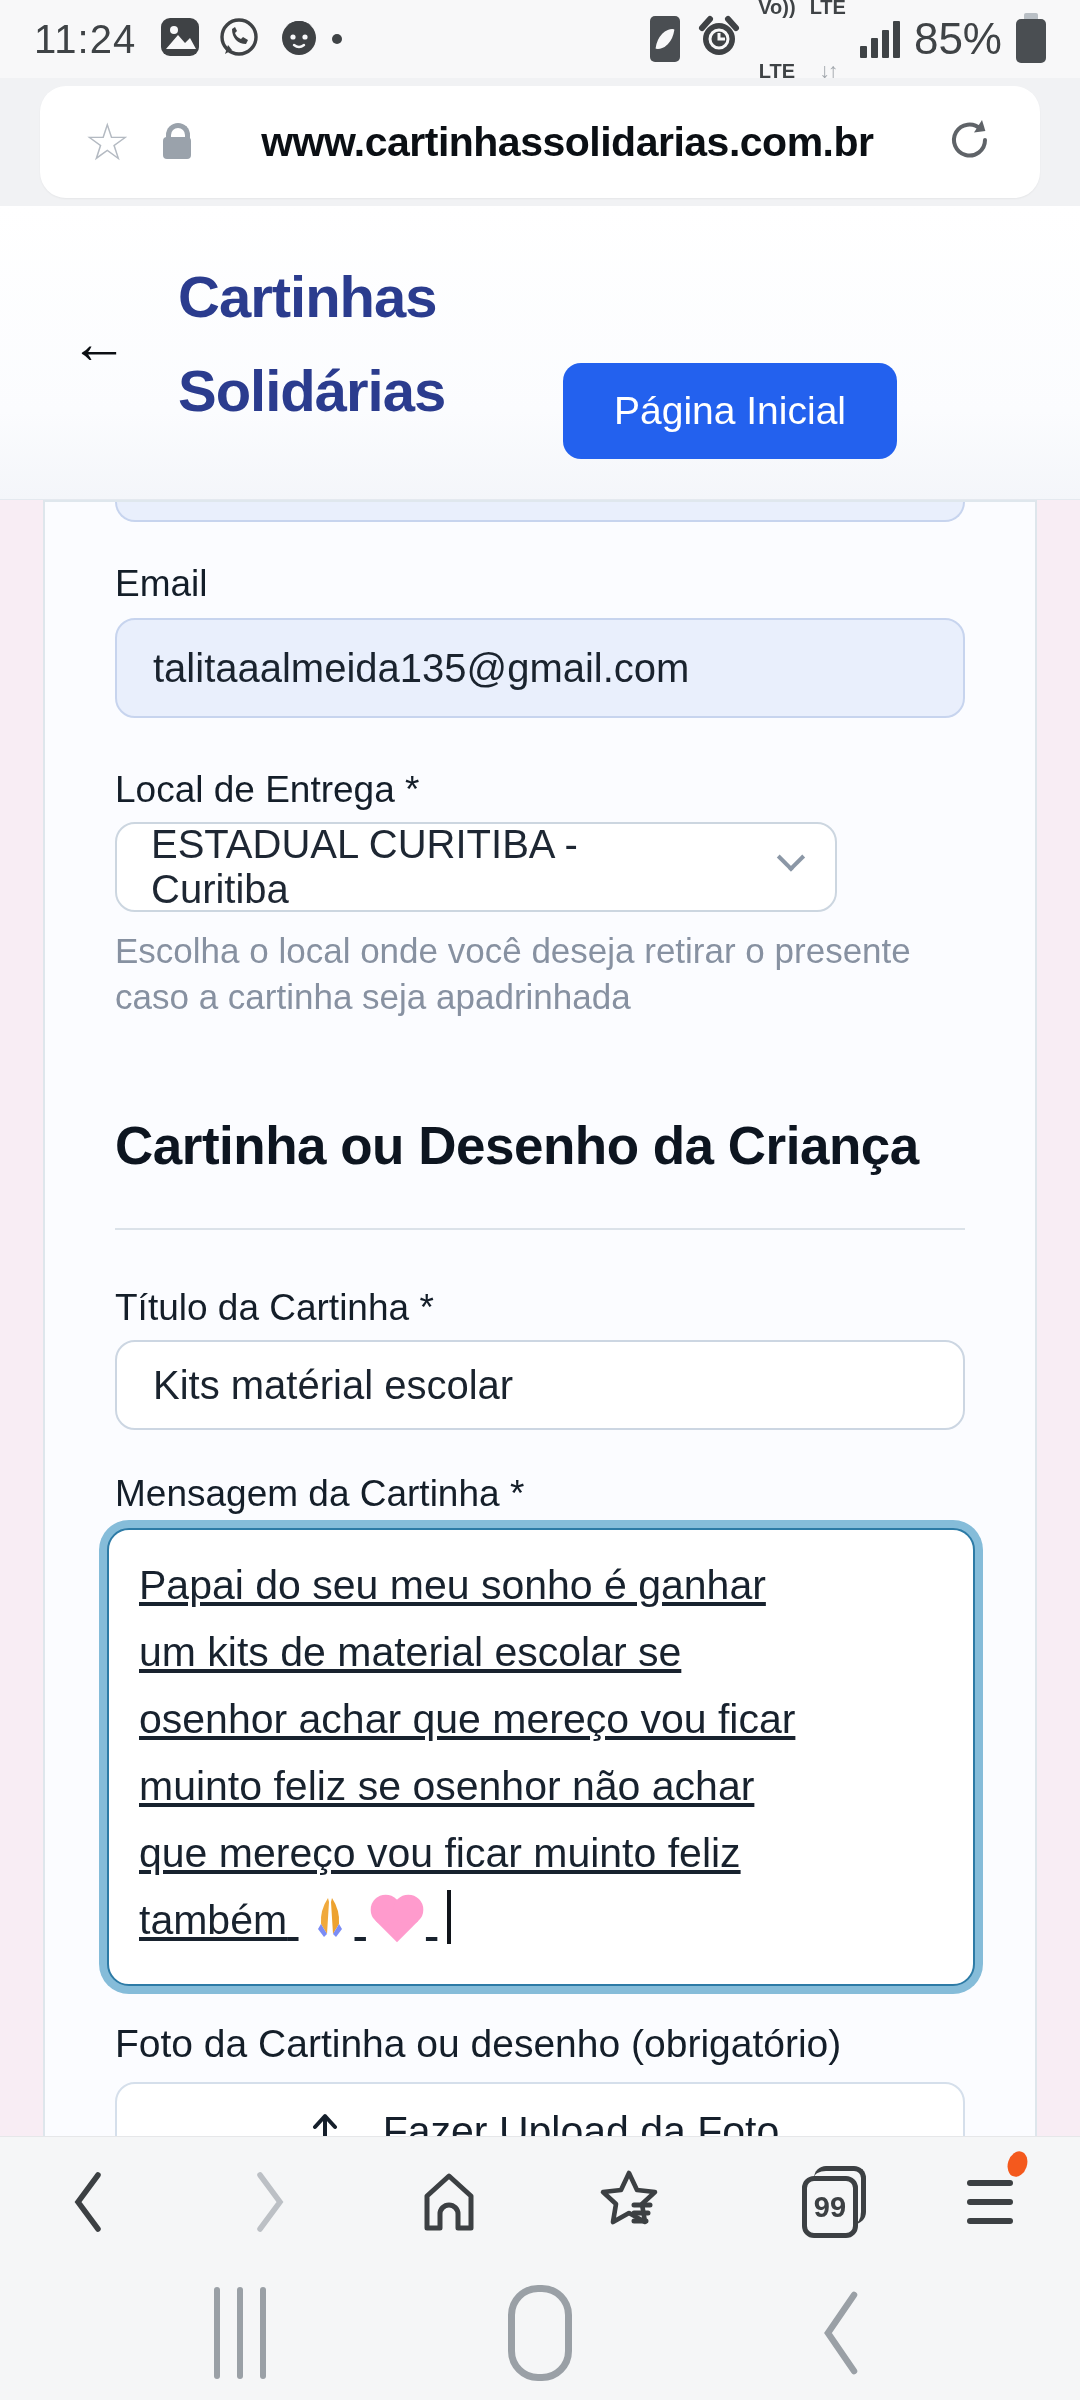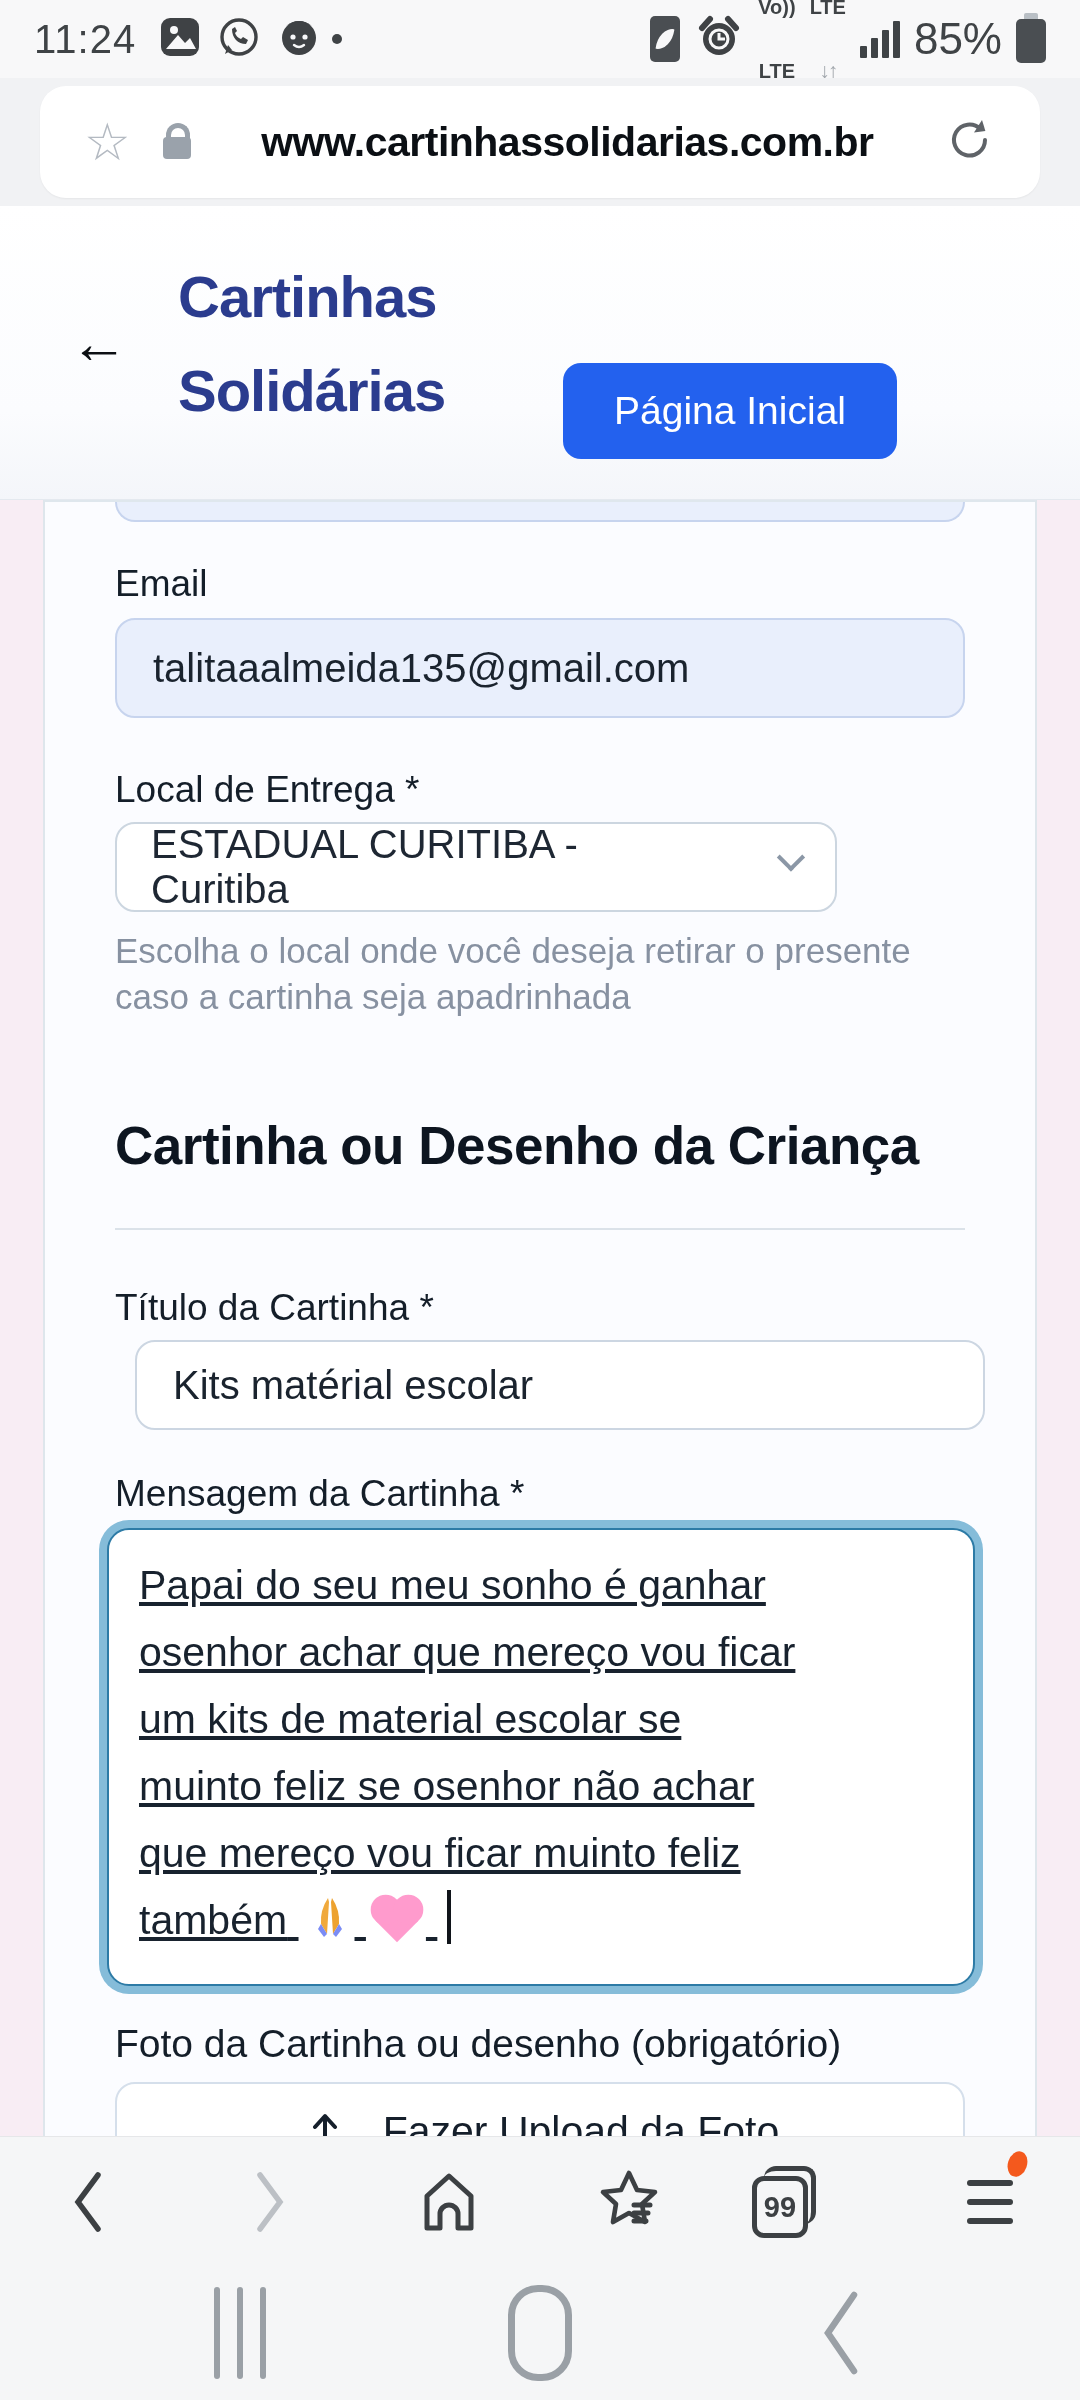--- a/index.html
+++ b/index.html
@@ -43,21 +43,21 @@
   .partial-input{width:850px;height:20px;background:#e9effc;border:2px solid #c7d4ee;border-top:none;border-radius:0 0 20px 20px;}
   .fld-label{margin-top:40px;font-size:37px;color:#141e29;font-weight:500;line-height:44px;}
   .filled-input{margin-top:12px;width:850px;height:100px;background:#e9effc;border:2px solid #c7d4ee;border-radius:20px;display:flex;align-items:center;padding:0 36px;font-size:40px;color:#1a232e;}
   .label-2{margin-top:50px;}
   .select-box{margin-top:10px;width:722px;height:90px;background:#ffffff;border:2px solid #ccd6e0;border-radius:20px;display:flex;align-items:center;padding:0 34px;font-size:40px;color:#1e2733;gap:20px;}
   .chev{width:20px;height:20px;border-right:4px solid #8b97a6;border-bottom:4px solid #8b97a6;transform:rotate(45deg) translate(-4px,-4px);margin-left:44px;margin-top:-8px;}
   .helper{margin-top:16px;width:860px;font-size:35px;line-height:46px;color:#8791a1;}
   .section-heading{margin-top:86px;width:820px;font-size:53px;line-height:80px;font-weight:800;color:#0d1520;letter-spacing:-.5px;}
   .divider{margin-top:42px;width:850px;height:2px;background:#dbe2e9;}
   .label-3{margin-top:56px;}
-  .plain-input{margin-top:10px;width:850px;height:90px;background:#ffffff;border:2px solid #ccd6e2;border-radius:20px;display:flex;align-items:center;padding:0 36px;font-size:40px;color:#1a232e;margin-left:20px;}
+  .plain-input{margin-top:10px;width:850px;height:90px;background:#ffffff;border:2px solid #ccd6e2;border-radius:20px;display:flex;align-items:center;padding:0 36px;font-size:40px;color:#1a232e;}
   .label-4{margin-top:42px;}
   .msg-outer{margin-top:4px;margin-left:-16px;width:884px;background:#85bcd9;border-radius:30px;padding:8px;}
   .msg-inner{background:#ffffff;border:2px solid #2d7ba6;border-radius:22px;padding:22px 30px;}
   .msg-line{font-size:41px;line-height:67px;color:#18222e;white-space:nowrap;text-decoration:underline;}
   .hands{display:inline-block;vertical-align:-8px;margin-left:6px;}
   .heart{position:relative;display:inline-block;width:30px;height:30px;background:#ff9bcd;transform:rotate(-45deg);margin:0 14px 0 16px;vertical-align:-2px;}
   .heart::before,.heart::after{content:"";position:absolute;width:30px;height:30px;border-radius:50%;background:#ff9bcd;}
   .heart::before{top:-16px;left:0;}
   .heart::after{left:16px;top:0;}
   .cursor{display:inline-block;width:4px;height:54px;background:#10141a;vertical-align:-10px;margin-left:10px;}
@@ -191,22 +191,22 @@
 
       <div class="fld-label label-3">Título da Cartinha *</div>
       <div class="plain-input">
         <span>Kits matérial escolar</span>
       </div>
 
       <div class="fld-label label-4">Mensagem da Cartinha *</div>
       <div class="msg-outer">
         <div class="msg-inner">
           <div class="msg-line">Papai do seu meu sonho é ganhar</div>
+          <div class="msg-line">um kits de material escolar se</div>
           <div class="msg-line">osenhor achar que mereço vou ficar</div>
-          <div class="msg-line">um kits de material escolar se</div>
           <div class="msg-line">muinto feliz se osenhor não achar</div>
           <div class="msg-line">que mereço vou ficar muinto feliz</div>
           <div class="msg-line">
             <span>também</span>
             <span class="hands">
               <svg width="50" height="50" viewBox="0 0 50 50">
                   <path d="M23 6 Q15 18 16 32 L22 42 L24 10 Z" fill="#f0a93c"></path>
                   <path d="M27 6 Q35 18 34 32 L28 42 L26 10 Z" fill="#eda22f"></path>
                   <path d="M16 32 L22 42 L19 45 L13 37 Z" fill="#7b8cf5"></path>
                   <path d="M34 32 L28 42 L31 45 L37 37 Z" fill="#7b8cf5"></path>
@@ -246,21 +246,21 @@
       <svg width="72" height="72" viewBox="0 0 72 72">
           <path d="M14 62 V30 L36 10 L58 30 V62 H45 V48 a9 9 0 0 0 -18 0 V62 Z" fill="none" stroke="#3c4043" stroke-width="5" stroke-linejoin="round"></path>
         </svg>
     </span>
     <span class="nav-ic" style="left:569px">
       <svg width="74" height="74" viewBox="0 0 74 74">
           <path d="M37 8 l8 17 18 2 -13 12 3 18 -16-9 -16 9 3-18 -13-12 18-2 z" fill="none" stroke="#3c4043" stroke-width="4.6" stroke-linejoin="round"></path>
           <path d="M42 40 h16 M42 48 h14 M42 56 h12" stroke="#3c4043" stroke-width="5" stroke-linecap="round"></path>
         </svg>
     </span>
-    <span class="nav-ic" style="left:724px">
+    <span class="nav-ic" style="left:774px">
       <span class="tab-badge">
           <span class="back"></span>
           <span class="front">99</span>
         </span>
     </span>
     <span class="nav-ic" style="left:930px">
       <span class="menu-bars">
           <i></i>
           <i></i>
           <i></i>

